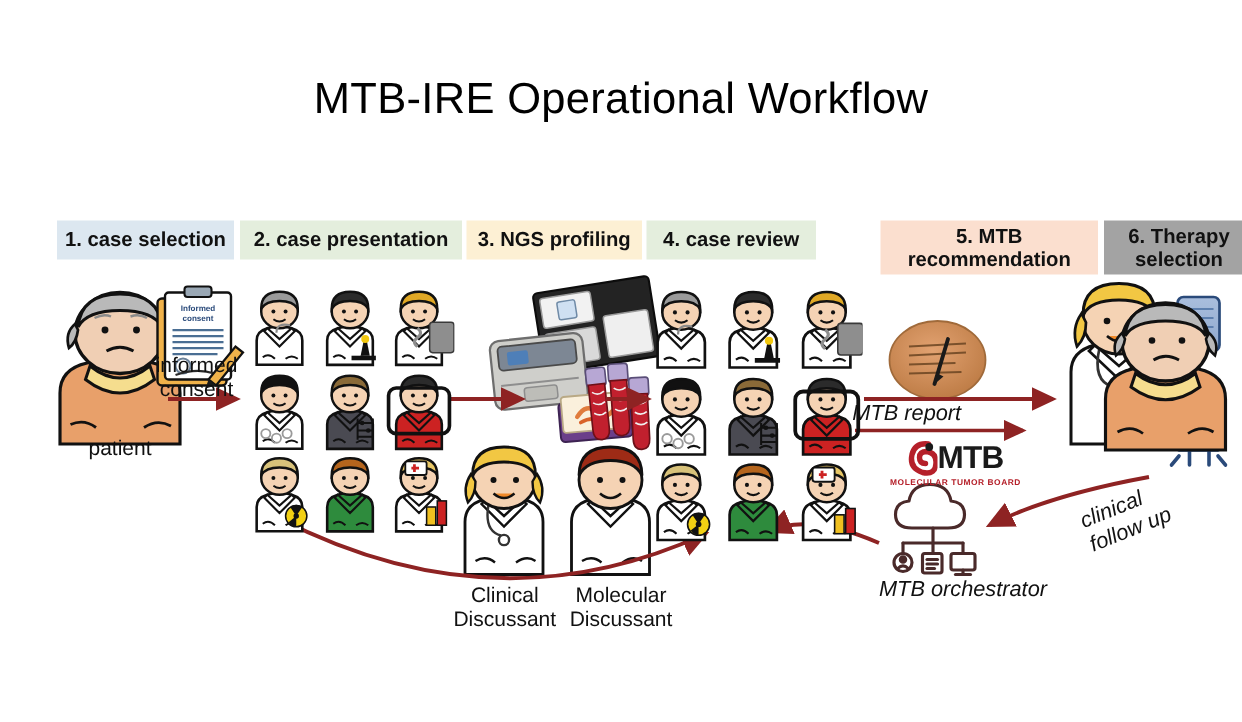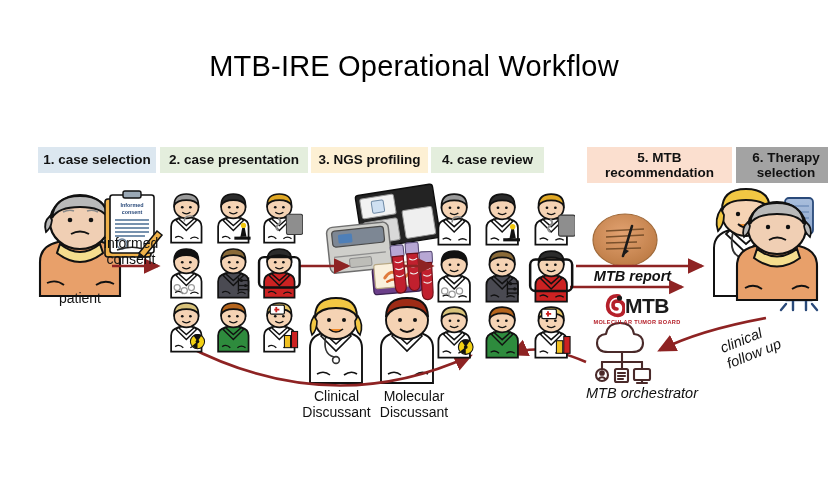--- a/index.html
+++ b/index.html
@@ -616,21 +616,21 @@
   </svg></div>
     </div>
 
   <div class="lbl" style="left:34px;top:290px;width:92px;">patient</div>
 
   <div class="lbl" style="left:86px;top:236px;width:90px;line-height:1.12;">
     <span>informed</span><br>
     <span>consent</span>
   </div>
 
-  <div class="lbl lbl-i" style="left:580px;top:268px;width:105px;font-size:14.5px;font-weight:bold;">MTB report</div>
+  <div class="lbl lbl-i" style="left:552px;top:268px;width:105px;font-size:14.5px;">MTB report</div>
 
   <div class="lbl lbl-i" style="left:562px;top:385px;width:160px;font-size:14.5px;">MTB orchestrator</div>
 
   <div class="lbl lbl-i" style="left:718px;top:341px;width:104px;font-size:14.5px;
               transform:rotate(-22deg);transform-origin:left top;text-align:left;line-height:1.2;">
     <span>clinical</span><br>
     <span>follow up</span>
   </div>
 
   <div class="lbl" style="left:293px;top:388px;width:87px;line-height:1.15;">

